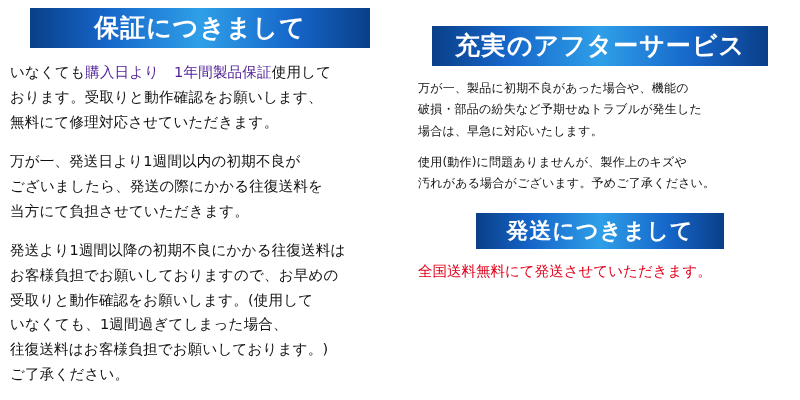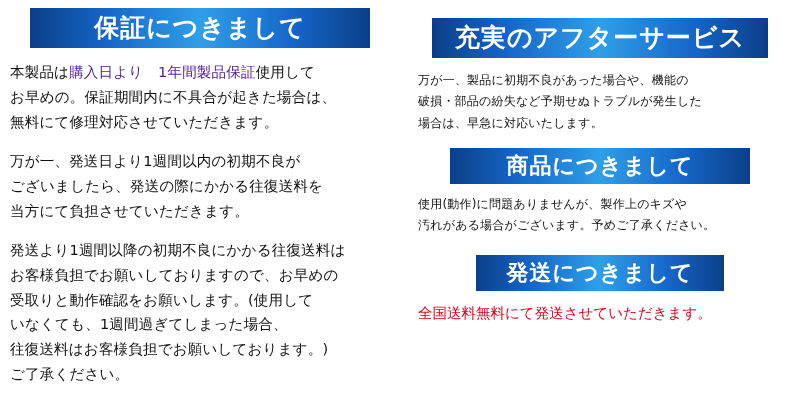--- a/index.html
+++ b/index.html
@@ -65,21 +65,21 @@
     line-height: 36px;
     font-size: 22px;
   }
 
   .banner-wrap-left {
     width: 340px;
     margin: 0 auto 12px auto;
   }
   .banner-wrap-right {
     width: 336px;
-    margin: 0 auto 12px auto;
+    margin: 8px auto 12px auto;
   }
   .banner-wrap-right-2 {
     width: 300px;
     margin: 14px auto 10px auto;
   }
   .banner-wrap-right-3 {
     width: 248px;
     margin: 18px auto 10px auto;
   }
 
@@ -114,21 +114,21 @@
 <div class="page">
 
   <div class="col col-left">
 
     <div class="banner-wrap-left">
       <div class="banner">
         <span class="banner-inner">保証につきまして</span>
       </div>
     </div>
 
-    <p class="para"><span>本製品は</span><span class="red">購入日より　1年間製品保証</span><span>使用して</span><br><span>お早めの。保証期間内に不具合が起きた場合は、</span><br><span>無料にて修理対応させていただきます。</span></p>
+    <p class="para"><span>いなくても</span><span class="red">購入日より　1年間製品保証</span><span>使用して</span><br><span>おります。受取りと動作確認をお願いします、</span><br><span>無料にて修理対応させていただきます。</span></p>
 
     <p class="para" style="white-space: pre-line;">万が一、発送日より1週間以内の初期不良が
 ございましたら、発送の際にかかる往復送料を
 当方にて負担させていただきます。</p>
 
     <p class="para" style="white-space: pre-line;">発送より1週間以降の初期不良にかかる往復送料は
 お客様負担でお願いしておりますので、お早めの
 受取りと動作確認をお願いします。(使用して
 いなくても、1週間過ぎてしまった場合、
 往復送料はお客様負担でお願いしております。)
@@ -141,25 +141,20 @@
     <div class="banner-wrap-right">
       <div class="banner">
         <span class="banner-inner">充実のアフターサービス</span>
       </div>
     </div>
 
     <p class="para" style="white-space: pre-line;">万が一、製品に初期不良があった場合や、機能の
 破損・部品の紛失など予期せぬトラブルが発生した
 場合は、早急に対応いたします。</p>
 
-    <div class="banner-wrap-right-2">
-      <div class="banner banner-sm">
-        <span class="banner-inner">商品につきまして</span>
-      </div>
-    </div>
 
     <p class="para" style="white-space: pre-line;">使用(動作)に問題ありませんが、製作上のキズや
 汚れがある場合がございます。予めご了承ください。</p>
 
     <div class="banner-wrap-right-3">
       <div class="banner banner-sm">
         <span class="banner-inner">発送につきまして</span>
       </div>
     </div>
 

